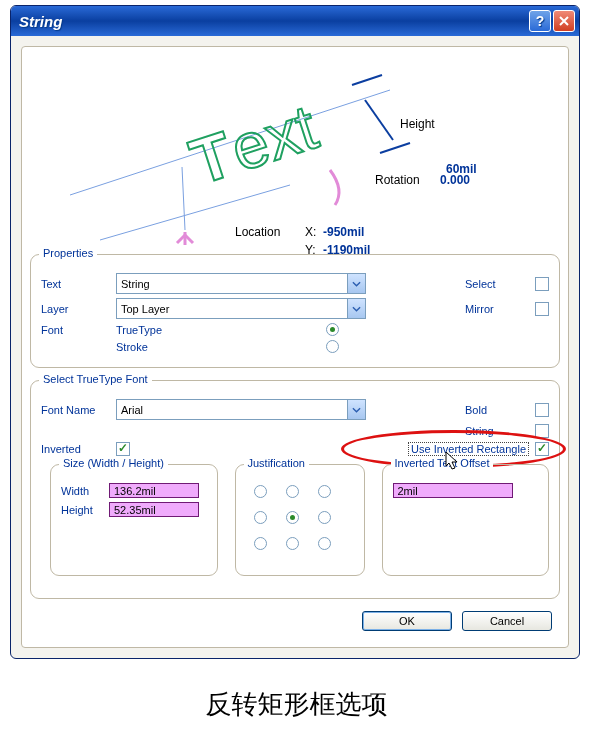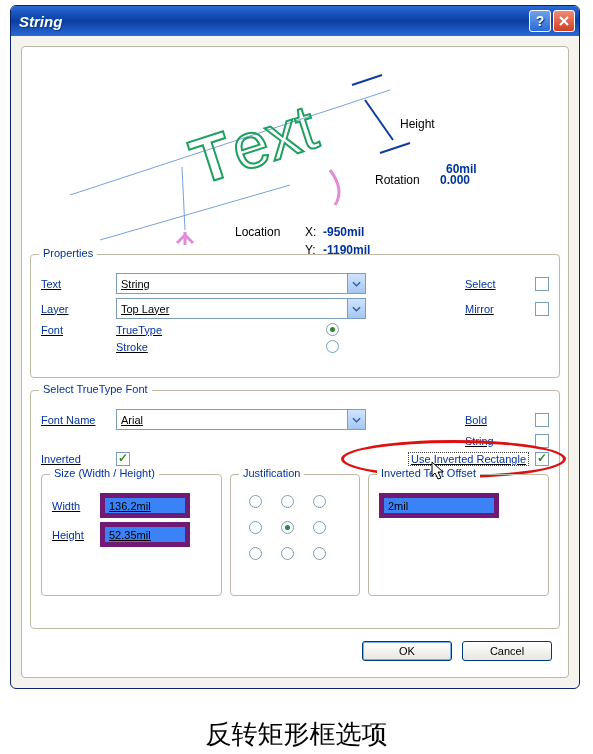--- a/index.html
+++ b/index.html
@@ -59,25 +59,24 @@
   .preview svg { width: 100%; height: 100%; }
   .preview-label {
     position: absolute;
     font-size: 12px;
   }
   .plabel { color: #000; }
   .pvalue { color: #003399; font-weight: 600; }
 
   .group {
     border: 1px solid #bfb8a5;
-    border-radius: 4px;
+    border-radius: 9px;
     margin: 4px 0 12px;
-    padding: 14px 10px 20px;
+    padding: 14px 10px 10px;
     position: relative;
-    text-decoration: underline;
   }
   .group-title {
     position: absolute;
     top: -8px;
     left: 8px;
     background: #fff;
     padding: 0 4px;
     color: #003399;
     font-size: 11px;
   }
@@ -134,30 +133,30 @@
     cursor: pointer;
   }
   .radio.checked::after {
     content: "";
     width: 5px; height: 5px;
     background: #2b8a2b;
     border-radius: 50%;
   }
 
   .txt-input {
-    border: 5px solid #701a75;
-    background: #3b82f6;
-    height: 25px;
+    border: 1px solid #701a75;
+    background: #f0abfc;
+    height: 15px;
     padding: 0 4px;
     font: inherit;
     outline: none;
   }
 
   .cols { display: flex; gap: 8px; }
-  .col { flex: 1; }
+  .col { flex: 1; margin-left: 9px; }
 
   .justgrid {
     display: grid;
     grid-template-columns: repeat(3, 28px);
     grid-template-rows: repeat(3, 22px);
     gap: 4px;
     justify-content: center;
     padding: 6px 0;
   }
 

